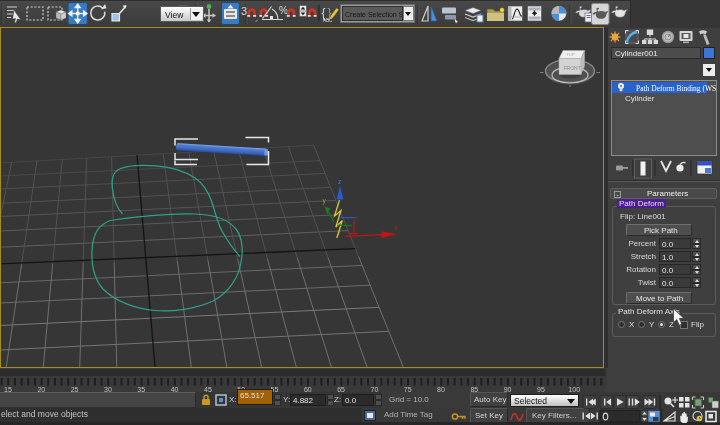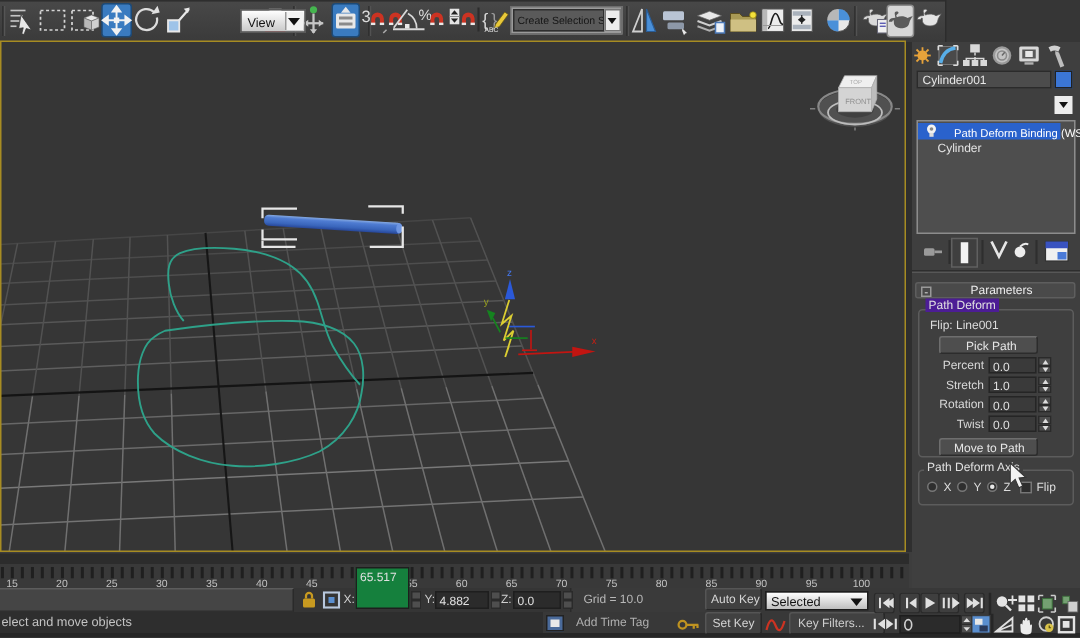--- a/index.html
+++ b/index.html
@@ -338,21 +338,21 @@
 
 <div class="abs" style="left:611px;top:47px;width:90px;height:12px;background:#4c4c4c;border:1px solid #2b2b2b;">
   <span class="txt" style="left:3px;top:1px;font-size:8px;color:#e8e8e8;">Cylinder001</span>
 </div>
 <div class="abs" style="left:703px;top:47px;width:12px;height:12px;background:#3b76d6;border:1px solid #222;"></div>
 
 <div class="abs" style="left:703px;top:64px;width:12px;height:12px;background:#ececec;"></div>
 <div class="abs" style="left:706px;top:68px;width:0;height:0;border-left:3.5px solid transparent;border-right:3.5px solid transparent;border-top:4.5px solid #111;"></div>
 
 <div class="abs" style="left:611px;top:80px;width:106px;height:76px;background:#4e4e4e;border:1px solid #8c8c8c;">
-  <div class="abs" style="left:0;top:1px;width:95px;height:11px;background:#2a62cc;">
+  <div class="abs" style="left:0;top:1px;width:95px;height:11px;background:#2a62cc;font-family:Liberation Serif, serif;">
     <span class="txt" style="left:24px;top:1.5px;font-size:7.5px;color:#fff;">Path Deform Binding (WS</span>
   </div>
   <span class="txt" style="left:13px;top:13px;font-size:8px;color:#e4e4e4;">Cylinder</span>
 </div>
 <svg class="abs" style="left:616px;top:82px;" width="10" height="10" viewBox="0 0 10 10">
   <circle cx="5" cy="4" r="3" fill="#f2f2f2"></circle>
       <rect x="3.6" y="6.6" width="2.8" height="2.6" fill="#ddd"></rect>
   <circle cx="5" cy="4" r="1.2" fill="#888"></circle>
 </svg>
 
@@ -561,21 +561,21 @@
 <div class="abs" style="left:0;top:422px;width:720px;height:3px;background:#262626;"></div>
 
 <div class="abs" style="left:196px;top:392px;width:274px;height:16px;background:#353535;"></div>
 <svg class="abs" style="left:198px;top:393px;" width="32" height="14" viewBox="0 0 32 14">
   <rect x="4" y="6" width="8" height="6" rx="1" fill="#c89a20"></rect>
   <path d="M6 6 V4.2 a2 2 0 0 1 4 0 V6" fill="none" stroke="#c89a20" stroke-width="1.5"></path>
   <rect x="18" y="2" width="10" height="10" fill="none" stroke="#b8c8dd" stroke-width="1.4"></rect>
   <rect x="21" y="5" width="4" height="4" fill="#5a8fd0"></rect>
 </svg>
 <span class="txt" style="left:229px;top:395px;font-size:8px;color:#cfcfcf;">X:</span>
-<div class="abs" style="left:237px;top:378px;width:36px;height:28px;background:#15803d;border:1px solid #1e1e1e;">
+<div class="abs" style="left:237px;top:389px;width:36px;height:16px;background:#a16207;border:1px solid #1e1e1e;">
  <span class="txt" style="left:2px;top:1px;font-size:8px;color:#e0e0e0;">65.517</span>
     </div>
 <span class="txt" style="left:283px;top:395px;font-size:8px;color:#cfcfcf;">Y:</span>
 <div class="abs" style="left:290px;top:394px;width:36px;height:12px;background:#2b2b2b;border:1px solid #1e1e1e;">
  <span class="txt" style="left:2px;top:1px;font-size:8px;color:#e0e0e0;">4.882</span>
     </div>
 <span class="txt" style="left:334px;top:395px;font-size:8px;color:#cfcfcf;">Z:</span>
 <div class="abs" style="left:342px;top:394px;width:32px;height:12px;background:#2b2b2b;border:1px solid #1e1e1e;">
  <span class="txt" style="left:2px;top:1px;font-size:8px;color:#e0e0e0;">0.0</span>
     </div>

